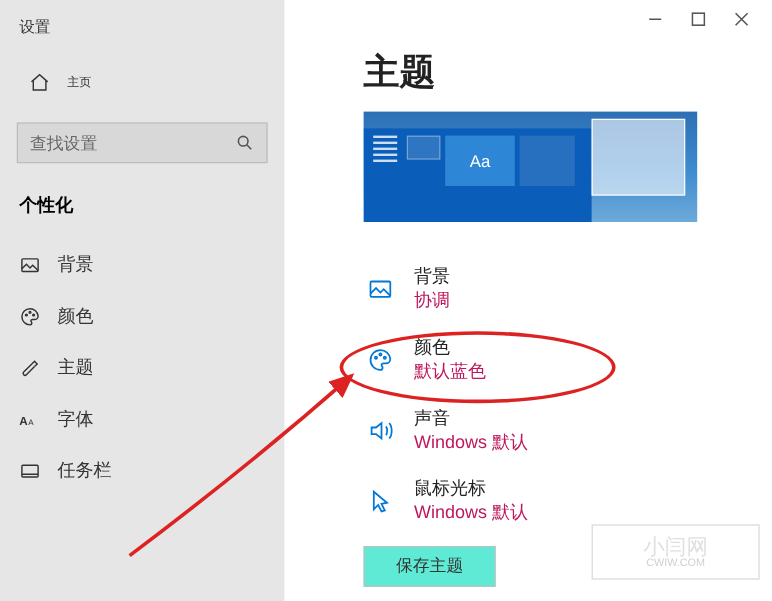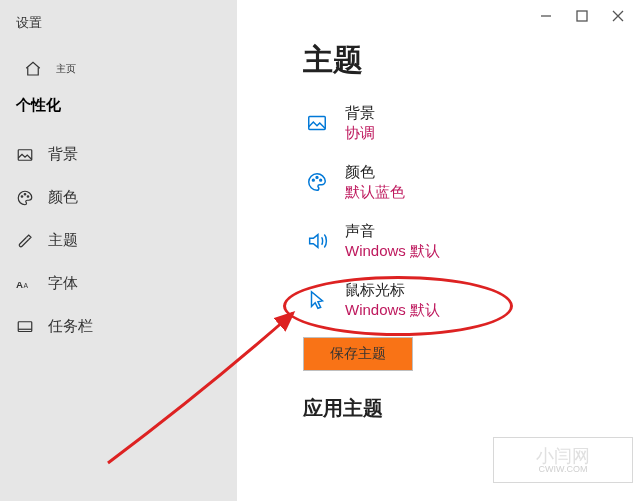--- a/index.html
+++ b/index.html
@@ -25,21 +25,21 @@
 .tp-lines div { height: 2px; background: rgba(255,255,255,.8); margin-bottom: 3px; }
 .tp-tile1 { position: absolute; left: 36px; top: 6px; width: 28px; height: 20px; background: rgba(255,255,255,.15); border: 1px solid rgba(255,255,255,.35); }
 .tp-tile2 { position: absolute; left: 68px; top: 6px; width: 58px; height: 42px; background: #2e87d6; display: flex; align-items: center; justify-content: center; color: #fff; font-size: 14px; }
 .tp-tile3 { position: absolute; left: 130px; top: 6px; width: 46px; height: 42px; background: rgba(255,255,255,.12); }
 .tp-win { position: absolute; right: 10px; top: 6px; width: 78px; height: 64px; background: rgba(255,255,255,.6); border: 1px solid rgba(255,255,255,.9); }
 .setting-row { display: flex; align-items: center; gap: 14px; padding: 10px 0; }
 .setting-row .icon { width: 28px; display: flex; justify-content: center; color: #0078d7; }
 .setting-row .texts { display: flex; flex-direction: column; line-height: 1.3; }
 .setting-row .label { font-size: 15px; color: #222; }
 .setting-row .sub { font-size: 15px; color: #be185d; }
-.save-btn { margin: 8px 0 18px 0; padding: 7px 26px; background: #f97316; border: 1px solid #bfbfbf; font-size: 14px; color: #333; }
+.save-btn { margin: 8px 0 18px 0; padding: 7px 26px; background: #5eead4; border: 1px solid #bfbfbf; font-size: 14px; color: #333; }
 .apply-title { font-size: 20px; font-weight: 600; color: #222; padding-top: 6px; }
 .highlight-ellipse { position: absolute; left: 283px; top: 276px; width: 230px; height: 60px; border: 3px solid #d22; border-radius: 50%; pointer-events: none; }
 .arrow-svg { position: absolute; left: 98px; top: 268px; width: 220px; height: 200px; pointer-events: none; }
 .watermark { position: absolute; right: 10px; bottom: 18px; width: 140px; height: 46px; border: 1px solid #d8d8d8; color: #e0e0e0; font-size: 18px; display:flex; flex-direction:column; align-items:center; justify-content:center; line-height:1;text-align:right; }
 .watermark small { font-size: 9px; color:#d0d0d0; }
 </style>
 </head>
 <body>
 
 <div class="sidebar">
@@ -48,20 +48,29 @@
   <div class="home-row">
     <span class="icon">
       <svg width="18" height="18" viewBox="0 0 24 24" fill="none" stroke="#333" stroke-width="1.6">
           <path d="M3 11 12 3l9 8"></path>
           <path d="M5 10v10h14V10"></path>
         </svg>
     </span>
     <span>主页</span>
   </div>
 
+  <div class="search-wrap">
+    <input class="search" placeholder="查找设置" style="">
+    <button class="search-btn">
+      <svg width="16" height="16" viewBox="0 0 24 24" fill="none" stroke="#555" stroke-width="2">
+          <circle cx="10" cy="10" r="6"></circle>
+          <path d="m20 20-5.5-5.5"></path>
+        </svg>
+    </button>
+  </div>
 
   <div class="section-head">个性化</div>
 
   <div class="nav-item">
     <span class="icon">
         <svg width="18" height="18" viewBox="0 0 24 24" fill="none" stroke="#333" stroke-width="1.6">
           <rect x="3" y="5" width="18" height="14" rx="1"></rect>
           <path d="m3 16 5-5 4 4 3-3 6 6"></path>
         </svg>
       </span>
@@ -127,20 +136,35 @@
       </div>
     <div class="win-btn">
         <svg width="12" height="12">
           <path d="M1 1 11 11M11 1 1 11" stroke="#555" stroke-width="1.3"></path>
         </svg>
       </div>
   </div>
 
   <div class="page-title">主题</div>
 
+  <div class="theme-preview">
+    <div class="tp-start">
+      <div class="tp-lines">
+          <div></div>
+          <div></div>
+          <div></div>
+          <div></div>
+          <div></div>
+        </div>
+      <div class="tp-tile1"></div>
+      <div class="tp-tile2">Aa</div>
+      <div class="tp-tile3"></div>
+    </div>
+    <div class="tp-win"></div>
+  </div>
 
   <div class="setting-row">
     <span class="icon">
         <svg width="22" height="22" viewBox="0 0 24 24" fill="none" stroke="#0078d7" stroke-width="1.6">
           <rect x="3" y="5" width="18" height="14" rx="1"></rect>
           <path d="m3 16 5-5 4 4 3-3 6 6"></path>
         </svg>
       </span>
     <div class="texts">
       <span class="label">背景</span>

